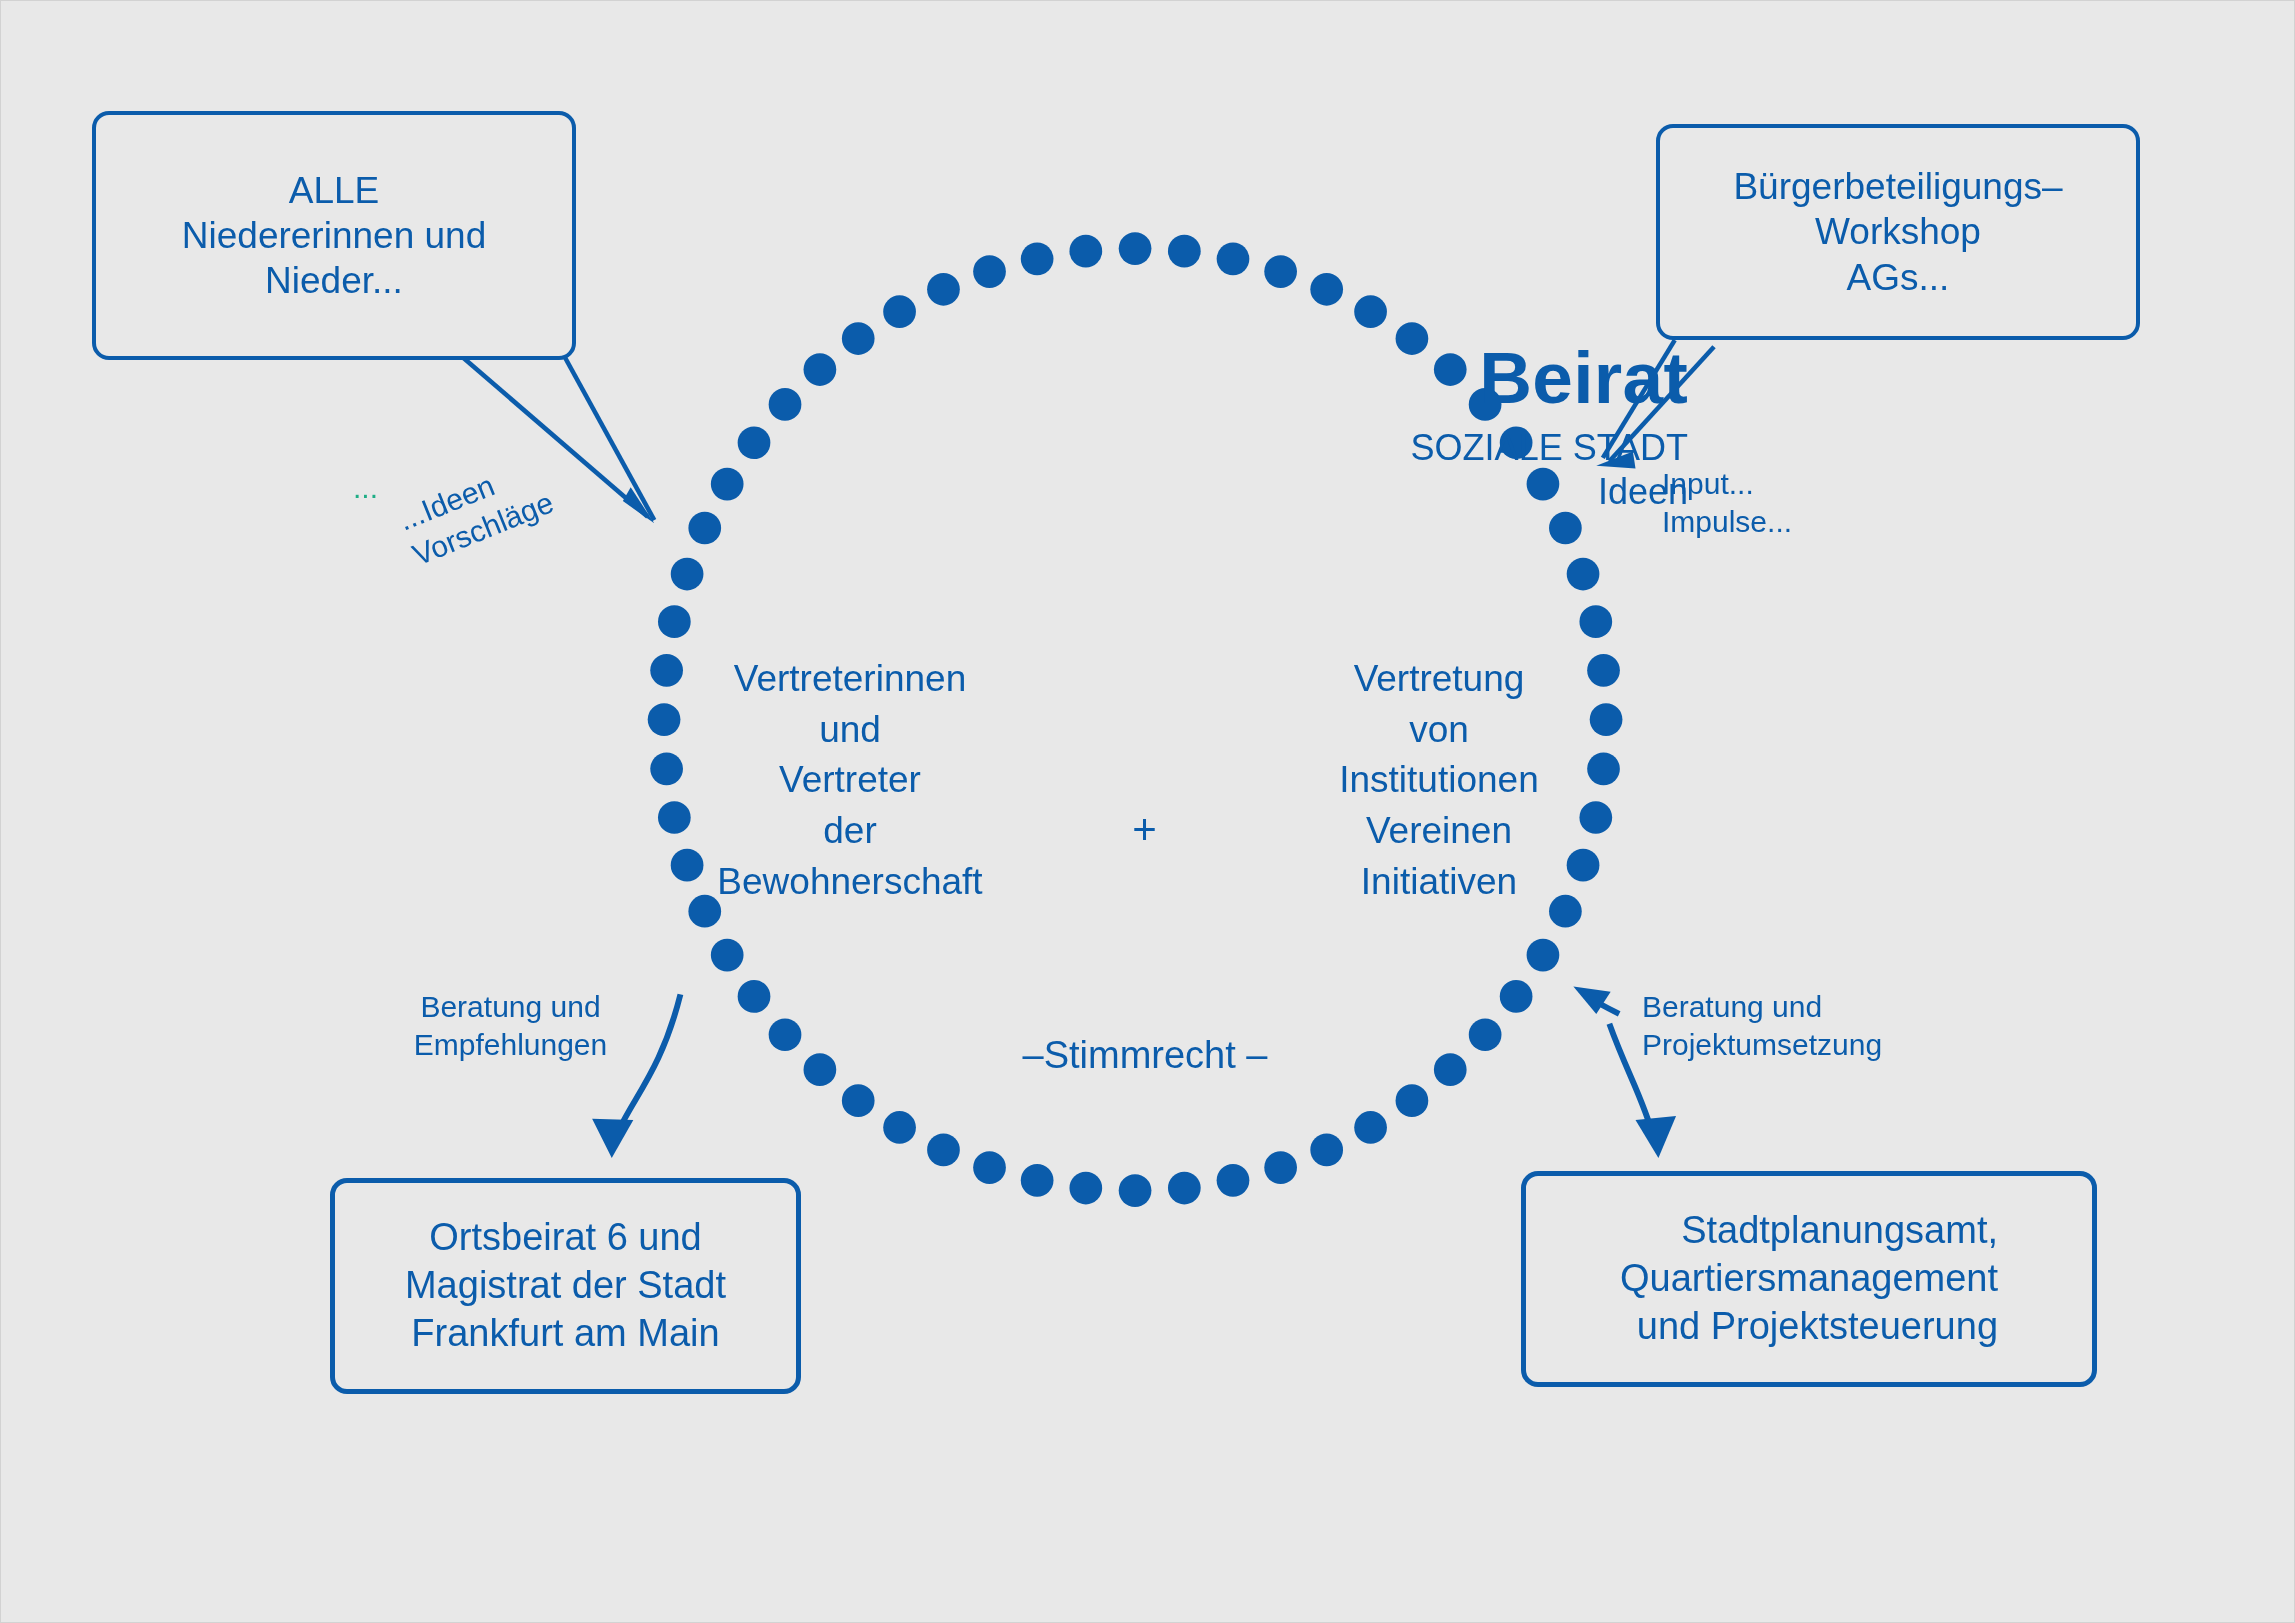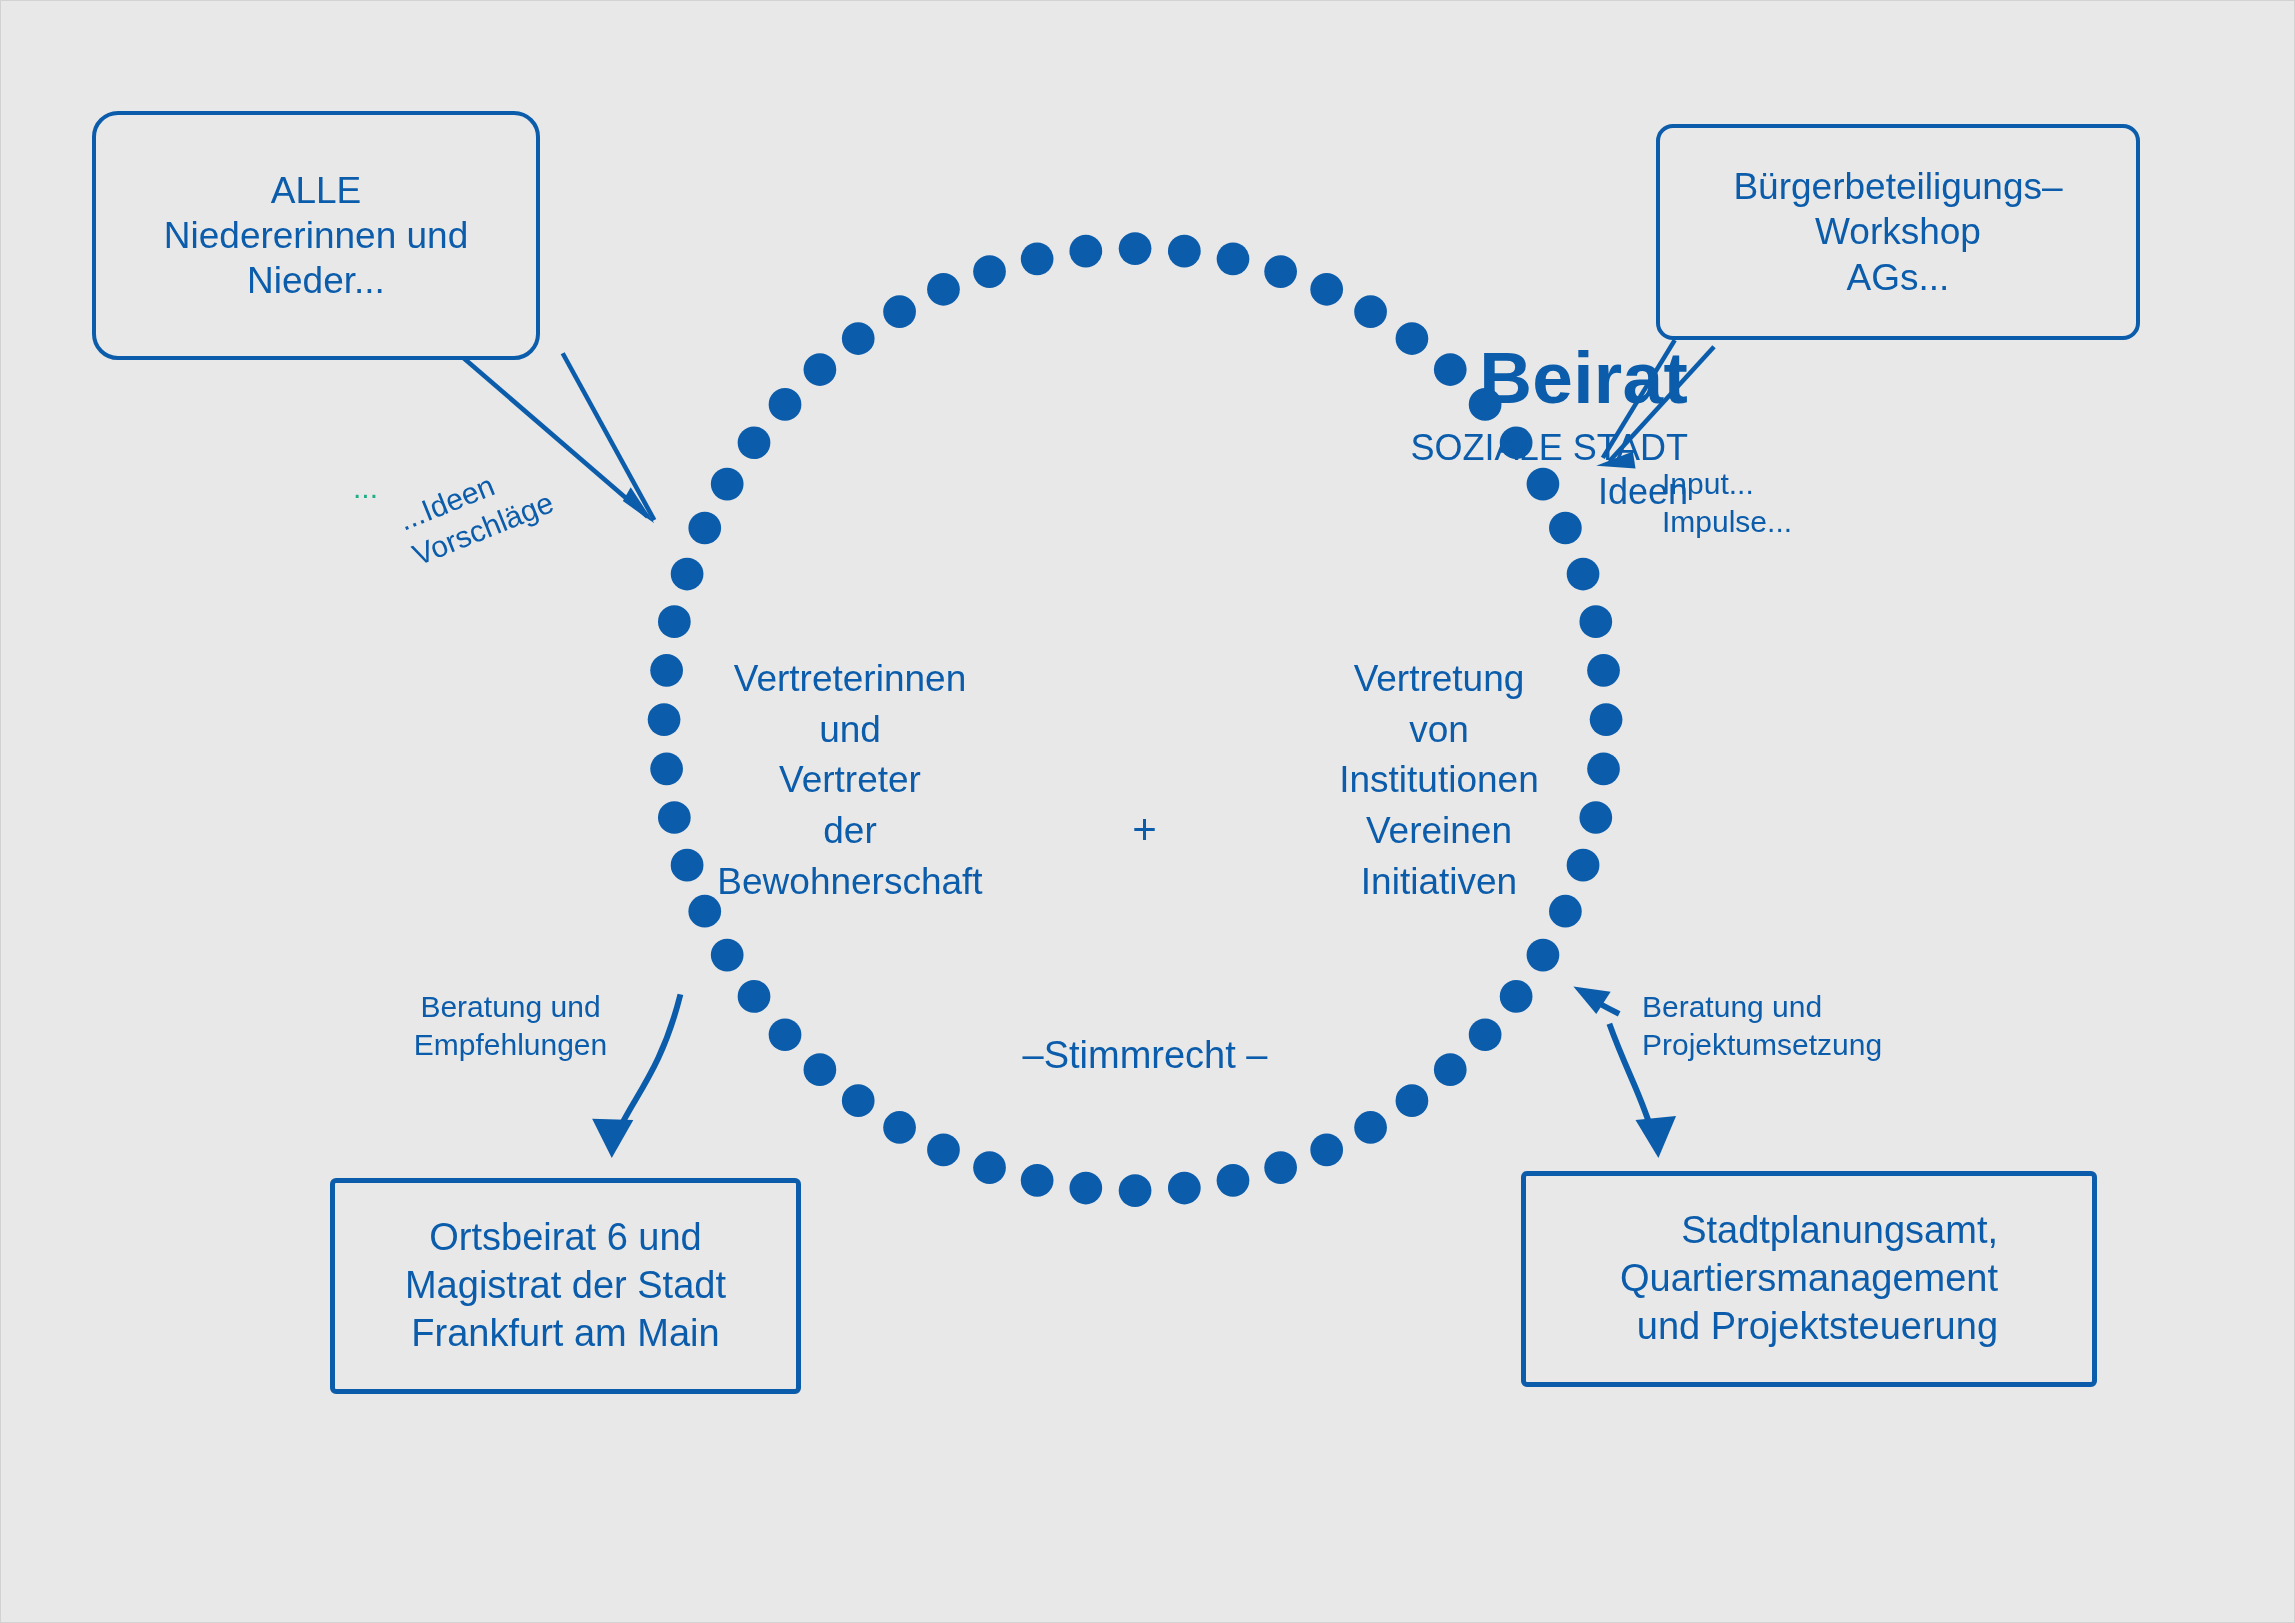--- a/index.html
+++ b/index.html
@@ -40,21 +40,21 @@
     line-height: 1.22;
     font-weight: 400;
   }
   .bubble .txt { display: block; padding: 0 7.9px; }
 
   
   .box {
     position: absolute;
     box-sizing: border-box;
     border: 5.9px solid #0b5cab;
-    border-radius: 6px;
+    border-radius: 17px;
     background: #e8e8e8;
     color: #0b5cab;
     display: flex;
     align-items: center;
     justify-content: center;
     text-align: center;
     line-height: 1.26;
   }
 
   
@@ -247,21 +247,21 @@
     <div class="plus">+</div>
     <div class="col" style="white-space:pre-line">Vertretung
 von
 Institutionen
 Vereinen
 Initiativen</div>
   </div>
 
   <div class="stimmrecht">–Stimmrecht  –</div>
 
-  <div class="bubble" style="left:92px; top:111px; width:448px; height:249px; font-size:37px;border-radius:26px;">
+  <div class="bubble" style="left:92px; top:111px; width:484px; height:249px; font-size:37px;">
     <span class="txt" style="white-space:pre-line">ALLE
 Niedererinnen und
 Nieder...</span>
   </div>
 
   <div class="bubble" style="left:1656px; top:124px; width:484px; height:216px; font-size:37px;">
     <span class="txt" style="white-space:pre-line">Bürgerbeteiligungs–
 Workshop
 AGs...</span>
   </div>

